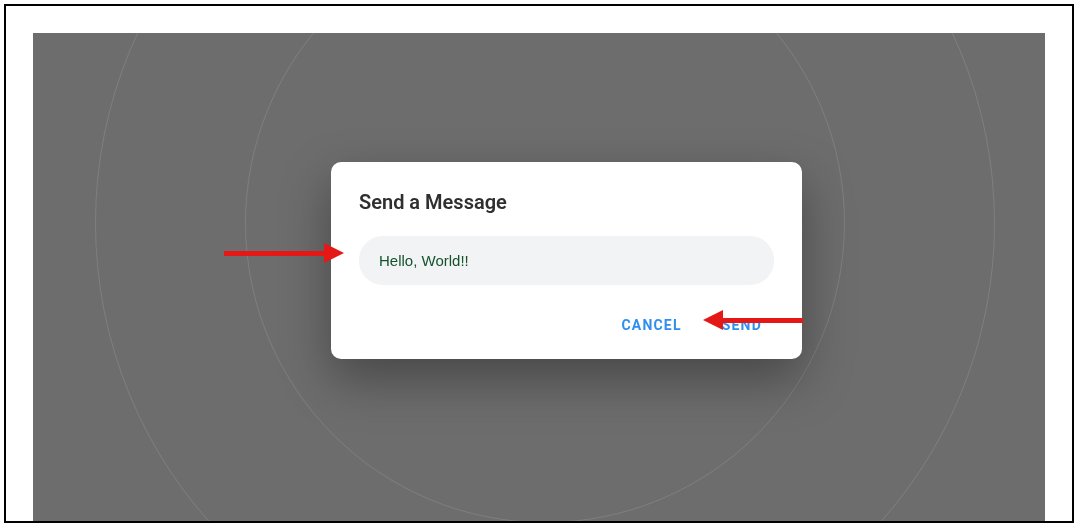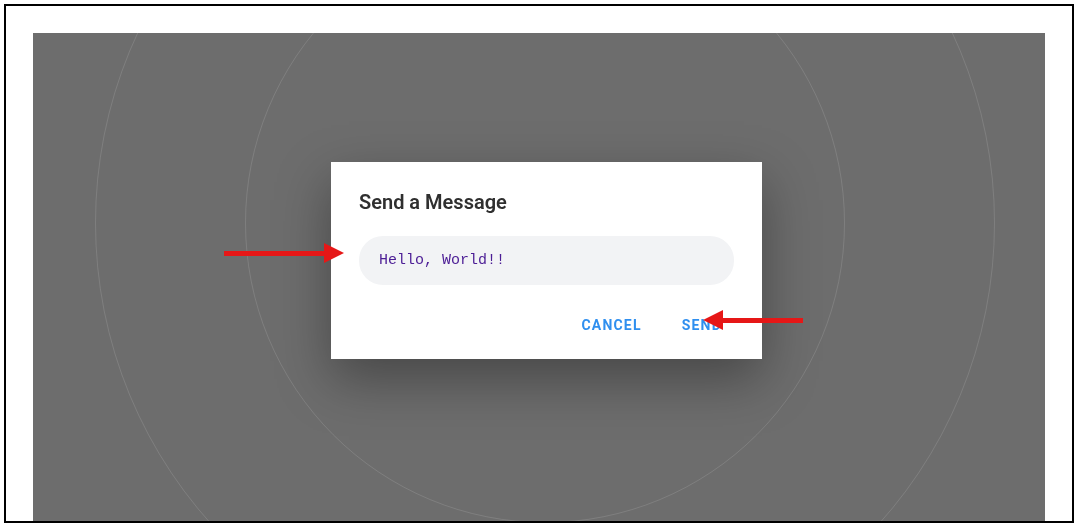--- a/index.html
+++ b/index.html
@@ -37,44 +37,44 @@
       border: 1px solid rgba(255,255,255,0.12);
       border-radius: 50%;
     }
     .r1 { width: 600px; height: 600px; left: 212px; top: -110px; }
     .r2 { width: 900px; height: 900px; left: 62px; top: -260px; }
     .r3 { width: 1200px; height: 1200px; left: -88px; top: -410px; }
     .r4 { width: 1520px; height: 1520px; left: -248px; top: -570px; }
 
     .dialog {
       position: absolute;
-      width: 431px;
+      width: 471px;
       left: 325px;
       top: 156px;
       background: #fff;
-      border-radius: 0;
+      border-radius: 10px;
       box-shadow: 0 20px 50px rgba(0,0,0,0.35);
       padding: 28px 28px 18px 28px;
     }
     .dialog-title {
       font-size: 20px;
       font-weight: 600;
       color: #2f2f2f;
       margin-bottom: 22px;
     }
     .input-field {
       width: 100%;
       background: #f2f3f5;
       border: none;
       border-radius: 24px;
       padding: 16px 20px;
       font-size: 15px;
-      color: #4c1d95;
+      color: #14532d;
       outline: none;
-      font-family: Liberation Mono, monospace;
+      font-family: Liberation Sans, sans-serif;
     }
     .dialog-actions {
       display: flex;
       justify-content: flex-end;
       gap: 32px;
       margin-top: 24px;
       padding-right: 8px;
     }
     .dialog-btn {
       background: none;

